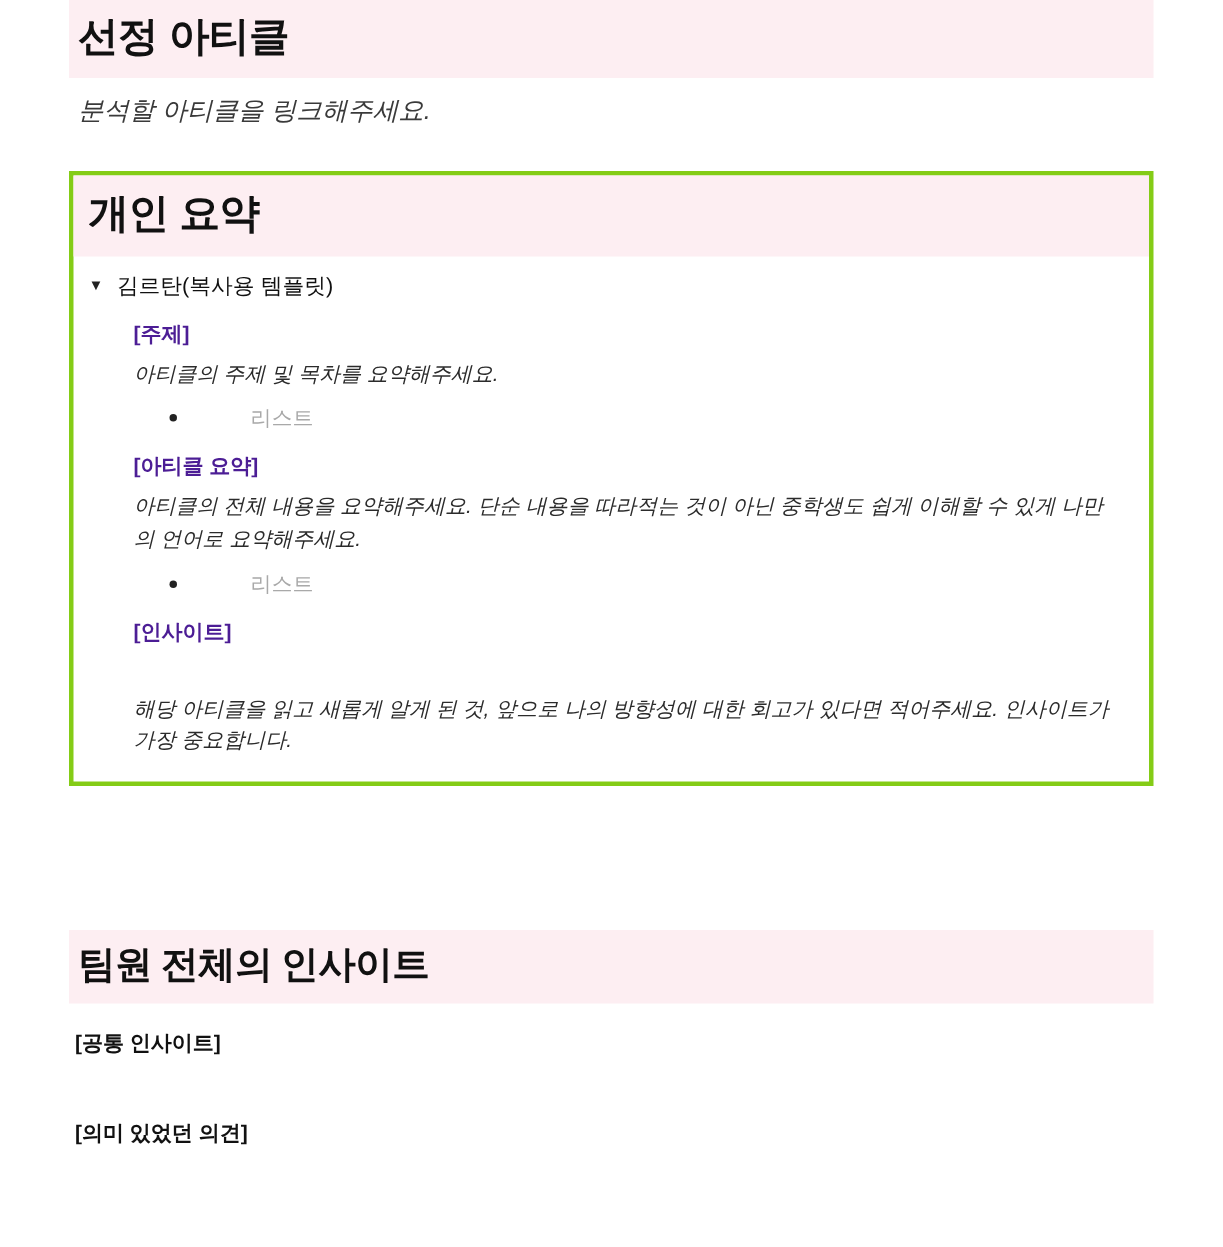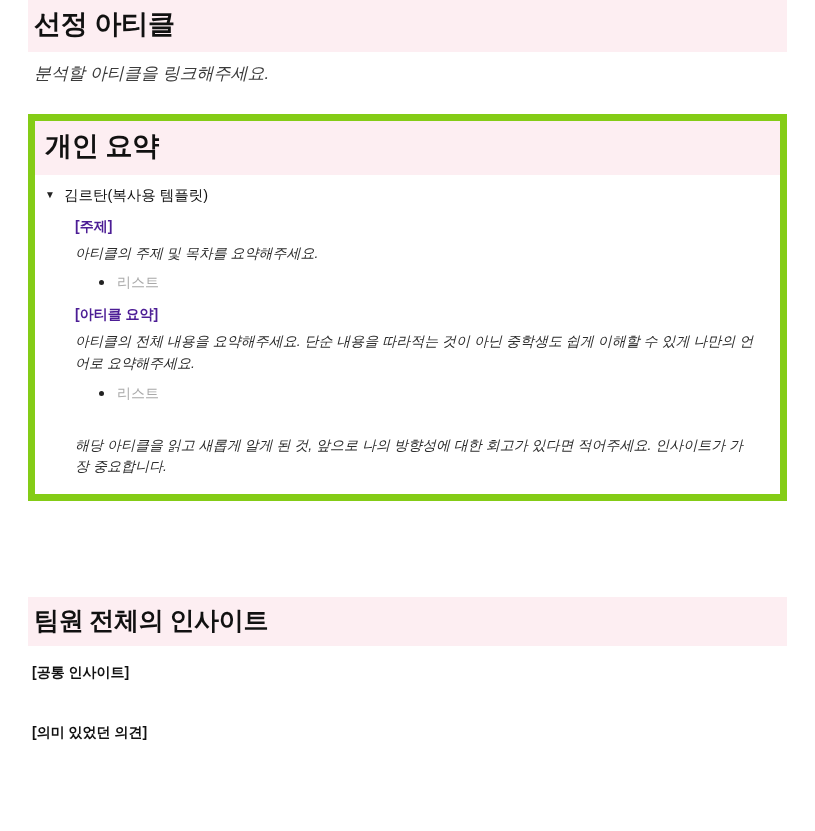--- a/index.html
+++ b/index.html
@@ -9,21 +9,21 @@
   }
   body {
     width: 815px;
     height: 831px;
     font-family: "Liberation Sans", sans-serif;
     color: #111111;
     overflow: hidden;
     position: relative;
   }
   .page {
-    padding: 0 28px;
+    padding: 0 46px;
     box-sizing: border-box;
     width: 815px;
   }
   
   .band {
     background: #fdeef2;
     padding: 8px 6px 10px 6px;
     box-sizing: border-box;
   }
   .band h1 {
@@ -39,21 +39,21 @@
     font-family: Liberation Serif, serif;
   }
   .caption {
     font-style: italic;
     font-size: 17px;
     color: #3a3a3a;
     margin: 10px 0 0 6px;
   }
   
   .red-box {
-    border: 7px solid #84cc16;
+    border: 3px solid #84cc16;
     margin-top: 29px;
     background: #ffffff;
   }
   .red-box .band {
     padding: 9px 10px 11px 10px;
   }
   .toggle-row {
     display: flex;
     align-items: flex-start;
     margin: 10px 0 0 10px;
@@ -98,20 +98,21 @@
     height: 5px;
     border-radius: 50%;
     background: #222;
     margin: 8px 13px 0 0;
     flex: none;
   }
   .bullet-text {
     color: #a9a9a9;
     font-size: 14px;
     line-height: 1.5;
+    margin-left: 36px;
   }
   .gap {
     height: 96px;
   }
   .sec2 .lbl2 {
     font-weight: bold;
     font-size: 14px;
     margin: 18px 0 0 4px;
     color: #111;
   }
@@ -155,20 +156,21 @@
         <span class="bullet-text">리스트</span>
       </div>
 
       <div class="lbl">[아티클 요약]</div>
       <div class="para">아티클의 전체 내용을 요약해주세요. 단순 내용을 따라적는 것이 아닌 중학생도 쉽게 이해할 수 있게 나만의 언어로 요약해주세요.</div>
       <div class="bullet-row">
         <span class="bullet-dot"></span>
         <span class="bullet-text">리스트</span>
       </div>
 
+      <div class="lbl">[인사이트]</div>
       <div class="para" style="margin-bottom:16px;margin-top:31px;">해당 아티클을 읽고 새롭게 알게 된 것, 앞으로 나의 방향성에 대한 회고가 있다면 적어주세요. 인사이트가 가장 중요합니다.</div>
 
     </div>
   </div>
 
   <div class="gap"></div>
 
   <div class="sec2">
     <div class="band small">
       <h1>팀원 전체의 인사이트</h1>

